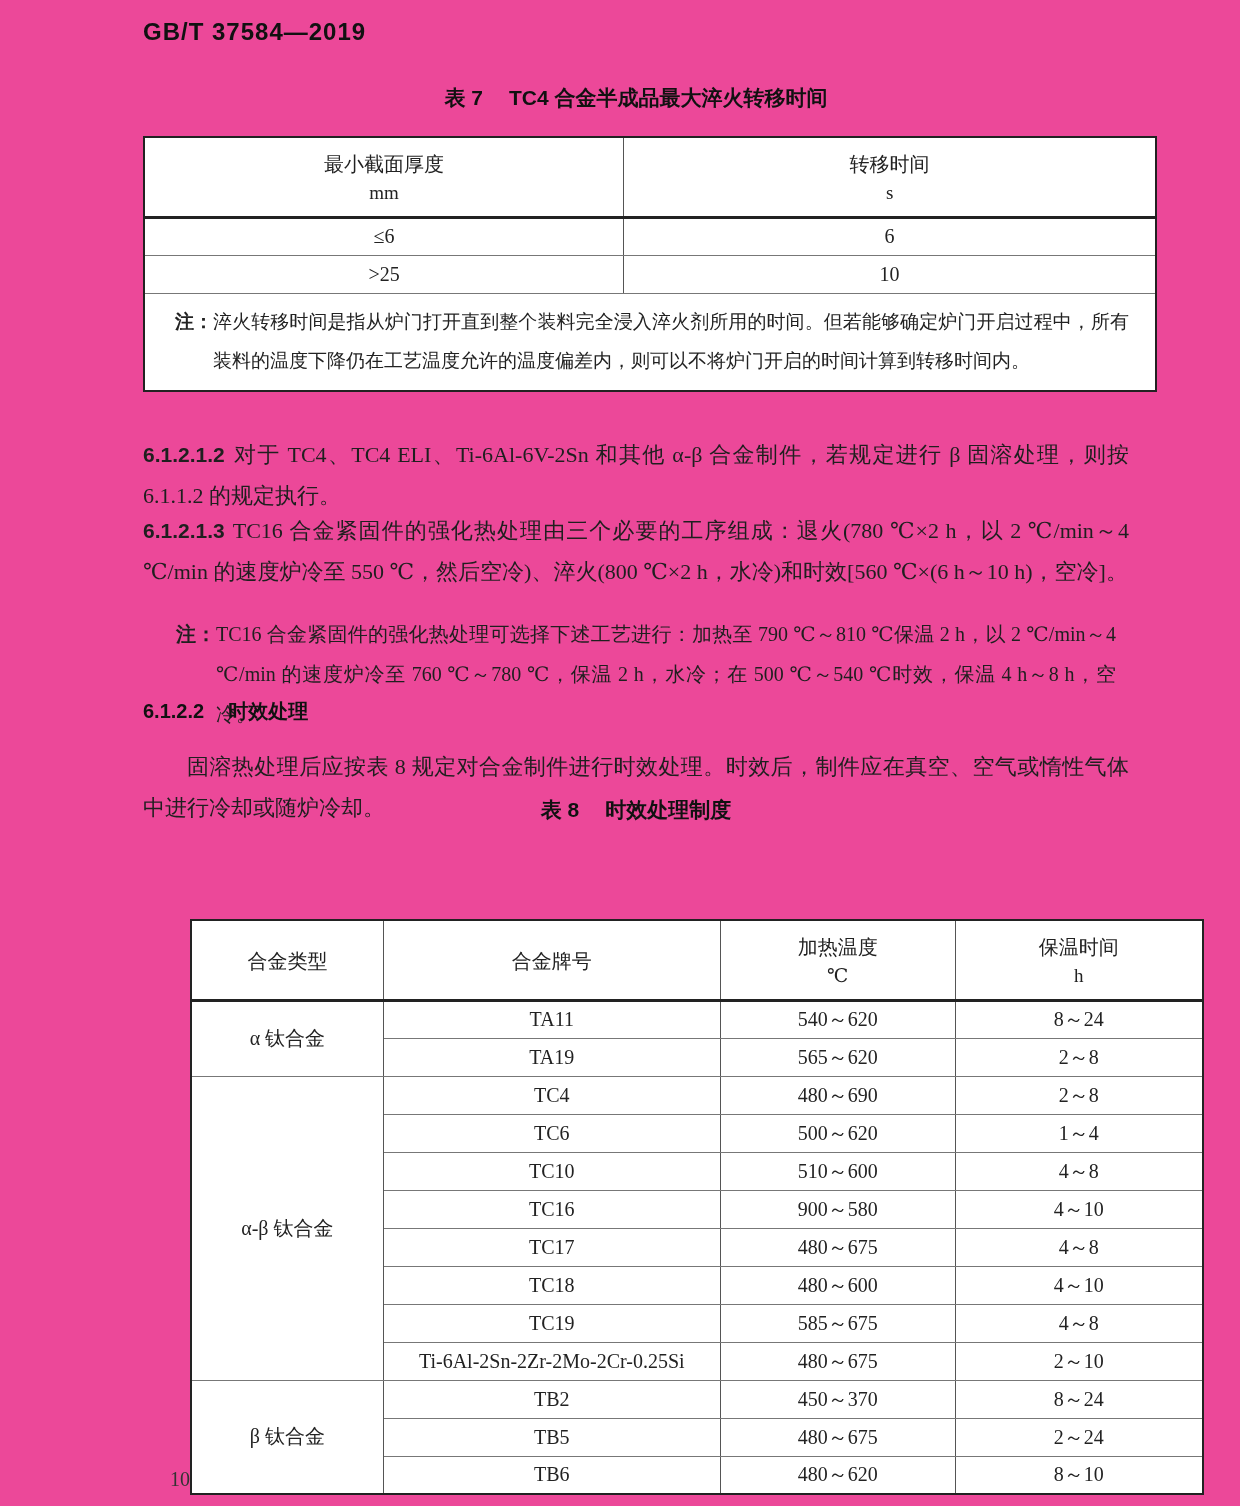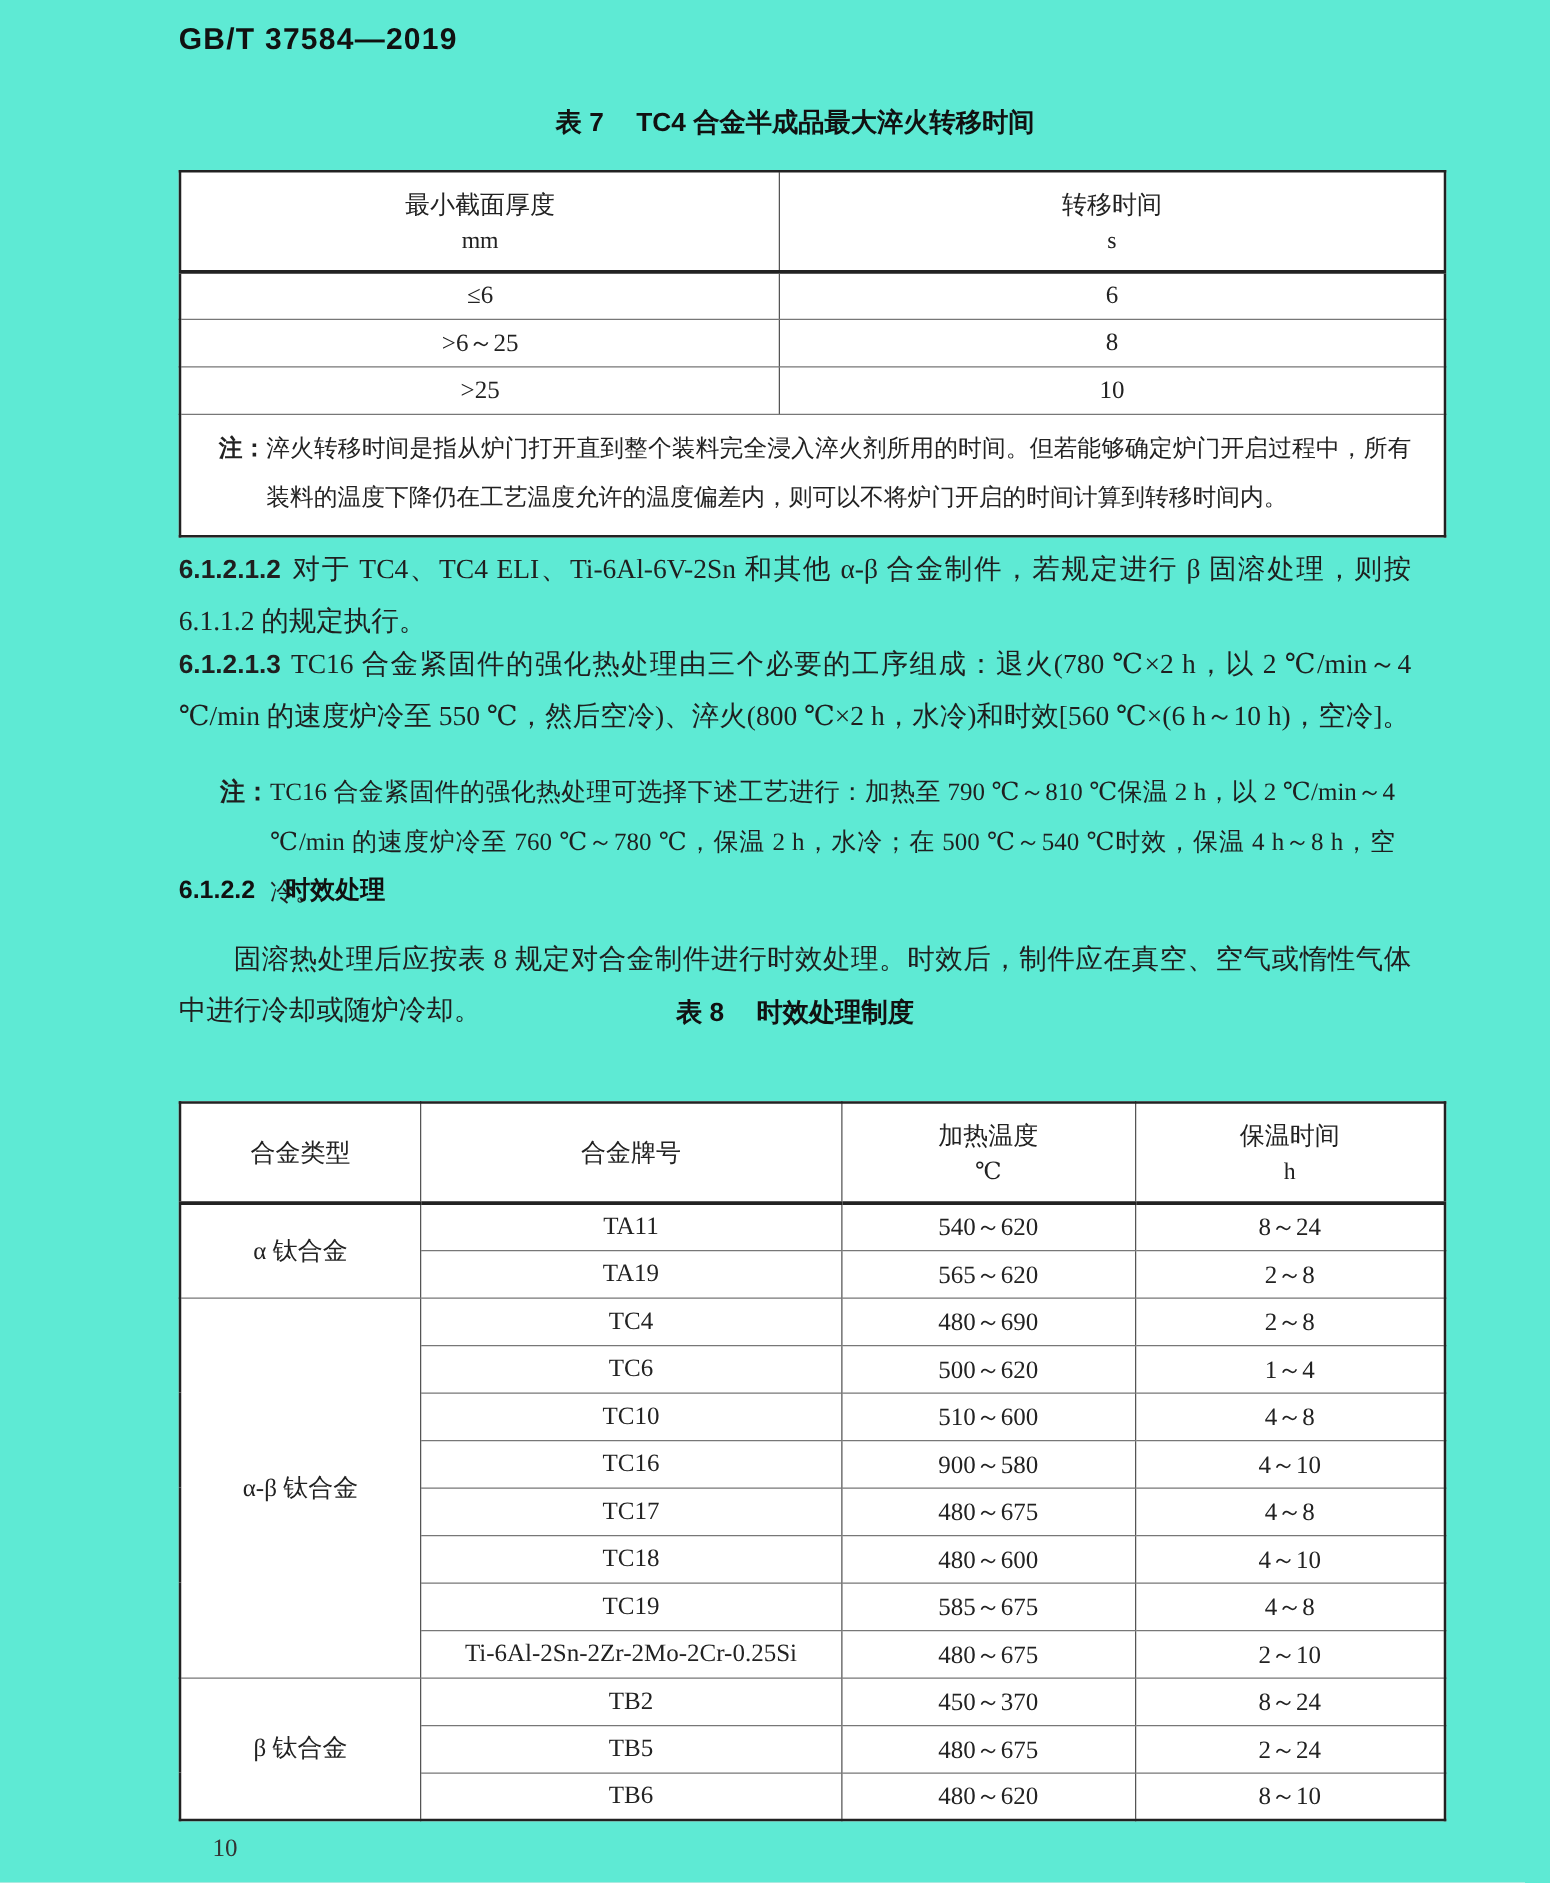--- a/index.html
+++ b/index.html
@@ -1,20 +1,20 @@
 <!DOCTYPE html>
 <html lang="zh"><head>
 <meta charset="utf-8">
 <style>
   * { margin:0; padding:0; box-sizing:border-box; }
   html,body { background:#e9e9e9; }
   body { font-family:"Liberation Serif","DejaVu Serif",serif; color:#1f1f1f; }
   .page {
     position:relative; width:1240px; height:1506px;
-    background:#5eead4; overflow:hidden; margin:0 auto;
+    background:#ec4899; overflow:hidden; margin:0 auto;
   }
   .doc-header {
     position:absolute; left:143px; top:18px;
     font-family:"Liberation Sans","DejaVu Sans",sans-serif;
     font-weight:bold; font-size:24px; letter-spacing:1px; color:#111;
   }
   .block { position:absolute; left:143px; width:986px; }
 
   .caption {
     text-align:center;
@@ -93,24 +93,20 @@
             <div class="th-unit">s</div>
           </th>
         </tr>
       </thead>
       <tbody>
         <tr>
           <td>≤6</td>
           <td>6</td>
         </tr>
         <tr>
-          <td>&gt;6～25</td>
-          <td>8</td>
-        </tr>
-        <tr>
           <td>&gt;25</td>
           <td>10</td>
         </tr>
         <tr>
           <td class="note-cell" colspan="2">
             <div class="note">
               <span class="note-label">注：</span>
               <span class="note-body">淬火转移时间是指从炉门打开直到整个装料完全浸入淬火剂所用的时间。但若能够确定炉门开启过程中，所有装料的温度下降仍在工艺温度允许的温度偏差内，则可以不将炉门开启的时间计算到转移时间内。</span>
             </div>
           </td>
@@ -137,21 +133,21 @@
   <div class="block sub-heading" style="top:698px;">
     <span class="clause-num">6.1.2.2</span><span>时效处理</span>
   </div>
 
   <p class="block body-para" style="top:746px;">固溶热处理后应按表 8 规定对合金制件进行时效处理。时效后，制件应在真空、空气或惰性气体中进行冷却或随炉冷却。</p>
 
   <div class="block caption" style="top:796px;">
     <span class="cap-num">表 8</span><span>时效处理制度</span>
   </div>
 
-  <div class="block" style="top:881px;">
+  <div class="block" style="top:919px;margin-left:47px;">
     <table class="std-table">
       <colgroup>
         <col style="width:19%">
           <col style="width:33.3%">
           <col style="width:23.2%">
           <col style="width:24.5%">
       </colgroup>
       <thead>
         <tr>
           <th>

